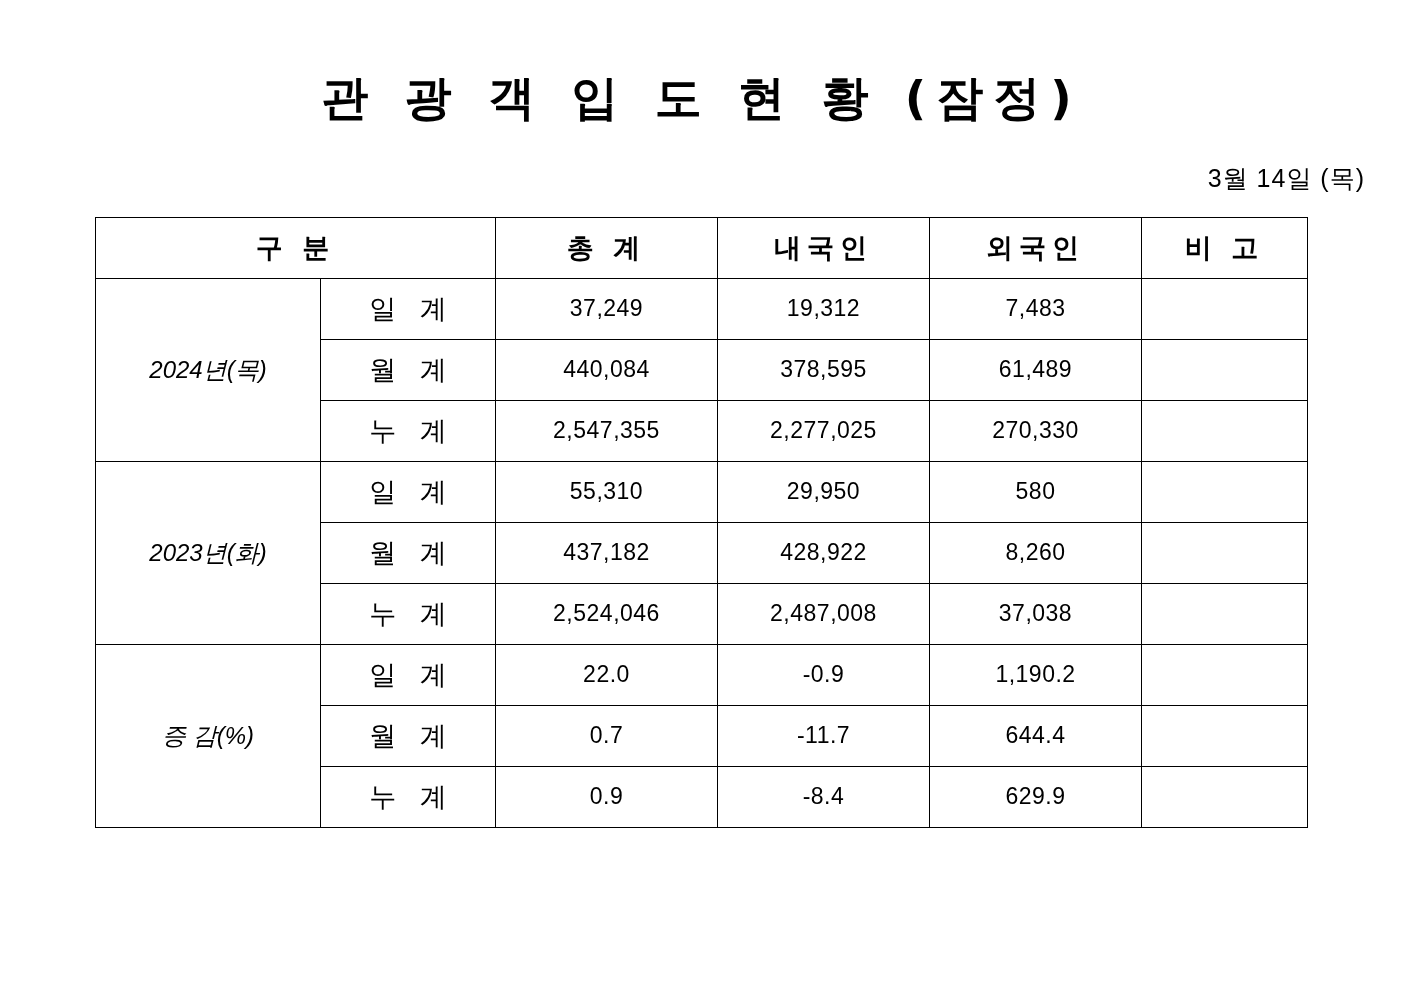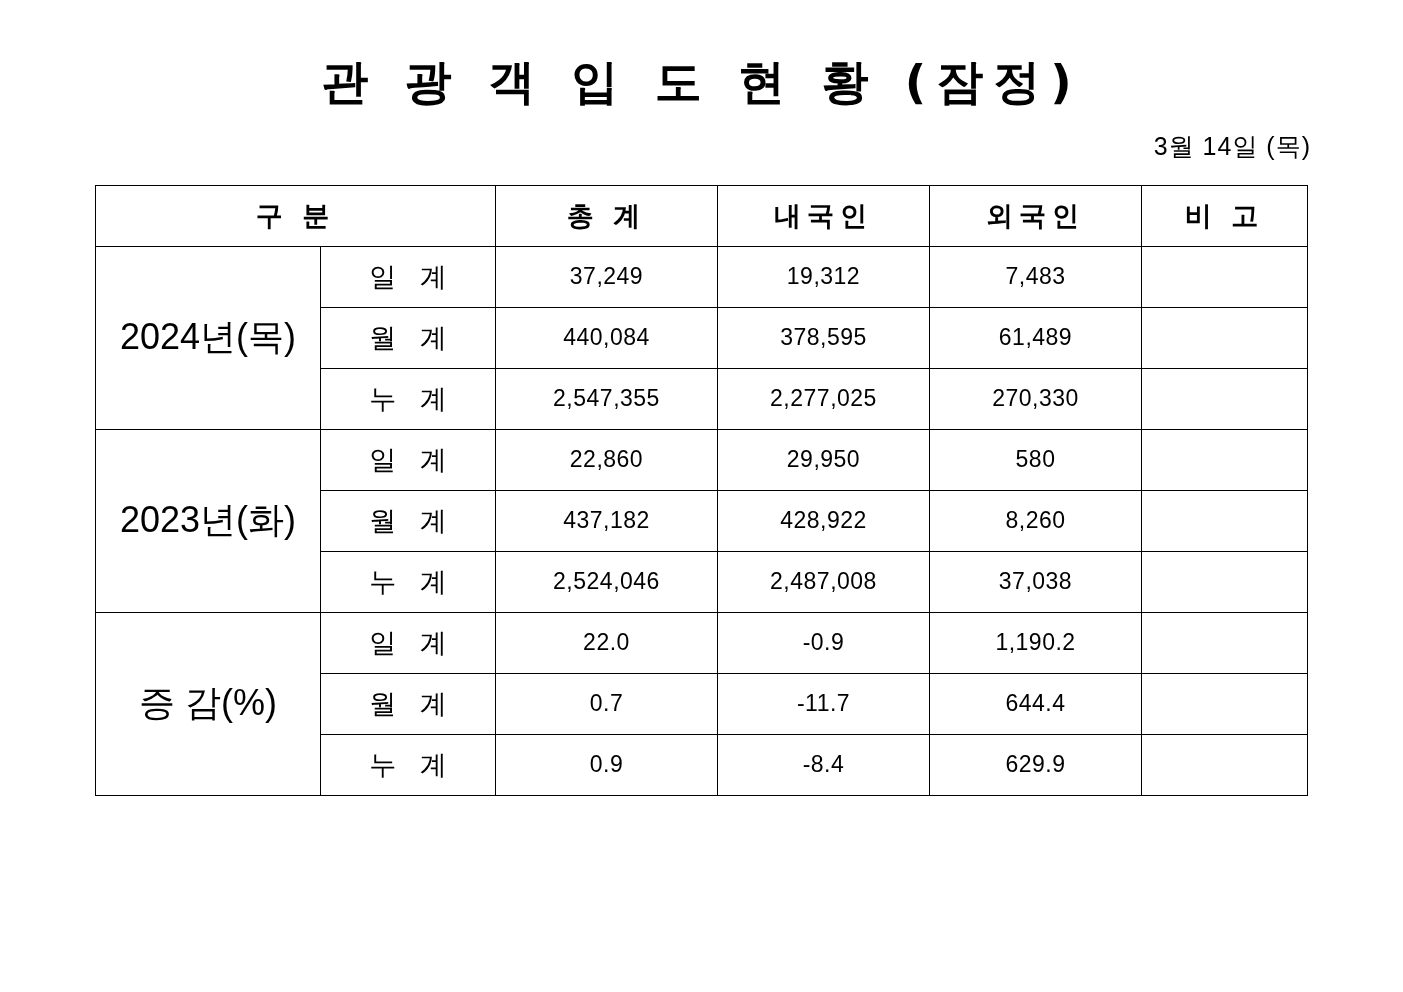--- a/index.html
+++ b/index.html
@@ -19,29 +19,29 @@
     position: relative;
     width: 1403px;
     height: 992px;
     box-sizing: border-box;
   }
   .doc-title {
     text-align: center;
     font-size: 47px;
     font-weight: bold;
     letter-spacing: 10px;
-    margin: 0;
+    margin: 16px;
     padding-top: 56px;
     line-height: 1.1;
     font-family: "DejaVu Sans", sans-serif;
   }
   .doc-date {
     text-align: right;
     font-size: 25px;
-    padding-right: 92px;
+    padding-right: 38px;
     padding-top: 22px;
     letter-spacing: 1px;
     font-family: "Liberation Sans", sans-serif;
   }
   table.stat {
     border-collapse: collapse;
     margin: 22px auto 0 auto;
     width: 1212px;
     table-layout: fixed;
   }
@@ -59,23 +59,24 @@
     font-family: "Liberation Sans", sans-serif;
   }
   .col-grp  { width: 225px; }
   .col-sub  { width: 175px; }
   .col-tot  { width: 222px; }
   .col-dom  { width: 212px; }
   .col-for  { width: 212px; }
   .col-note { width: 166px; }
 
   td.group-cell {
-    font-size: 36px;
+    font-size: 24px;
     letter-spacing: 0px;
     font-family: "Liberation Sans", sans-serif;
+    font-style: italic;
   }
   td.sub-cell {
     font-size: 27px;
     letter-spacing: 8px;
     text-indent: 8px;
     font-family: Liberation Sans, sans-serif;
   }
   td.num-cell {
     font-size: 23px;
     font-weight: normal;
@@ -132,21 +133,21 @@
         <td class="sub-cell">누 계</td>
         <td class="num-cell">2,547,355</td>
         <td class="num-cell">2,277,025</td>
         <td class="num-cell">270,330</td>
         <td class="note-cell"></td>
       </tr>
 
       <tr>
         <td class="group-cell thick-top" rowspan="3">2023년(화)</td>
         <td class="sub-cell thick-top">일 계</td>
-        <td class="num-cell thick-top">22,860</td>
+        <td class="num-cell thick-top">55,310</td>
         <td class="num-cell thick-top">29,950</td>
         <td class="num-cell thick-top">580</td>
         <td class="note-cell thick-top"></td>
       </tr>
       <tr>
         <td class="sub-cell">월 계</td>
         <td class="num-cell">437,182</td>
         <td class="num-cell">428,922</td>
         <td class="num-cell">8,260</td>
         <td class="note-cell"></td>

